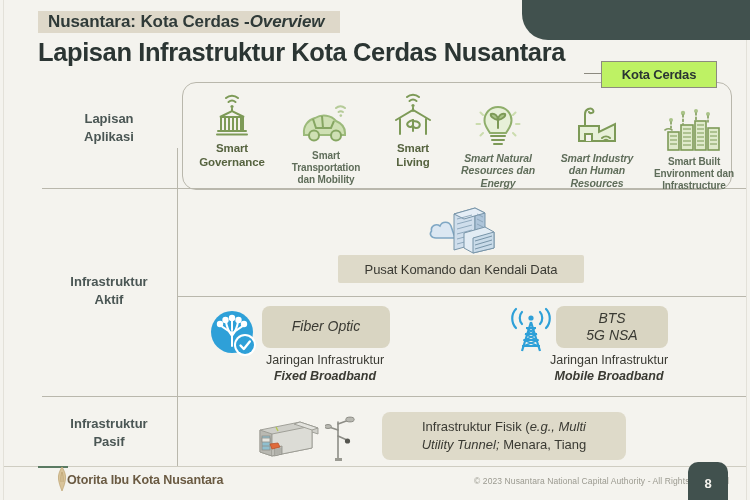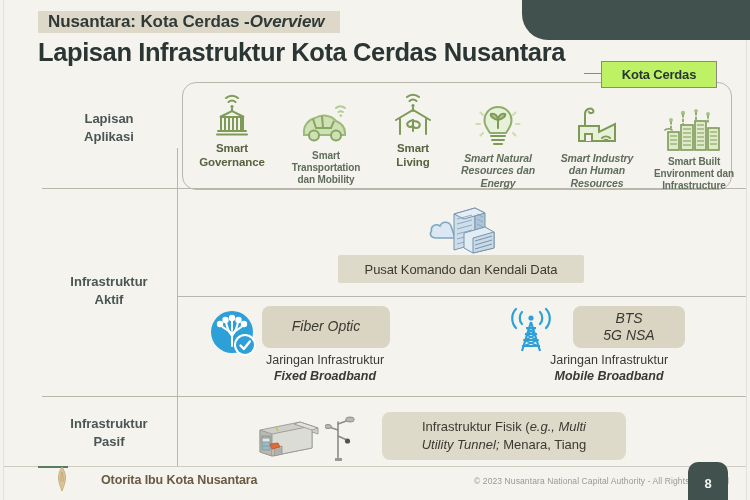--- a/index.html
+++ b/index.html
@@ -113,41 +113,41 @@
   }
   .net .sub b{font-weight:400;}
   .net .sub em{font-style:italic;font-weight:700;}
 
   #net-fixed{left:200px;top:306px;width:250px;height:78px;}
   #net-fixed .pill{left:62px;top:0px;width:128px;height:42px;}
   #net-fixed .sub{top:46px;}
   #net-fixed .nico{position:absolute;left:8px;top:2px;}
 
   #net-mobile{left:488px;top:306px;width:242px;height:78px;}
-  #net-mobile .pill{left:68px;top:0px;width:112px;height:42px;margin-left:17px;}
+  #net-mobile .pill{left:68px;top:0px;width:112px;height:42px;}
   #net-mobile .sub{top:46px;}
   #net-mobile .nico{position:absolute;left:16px;top:0px;}
 
   
   .pass-pill{
     position:absolute;left:382px;top:412px;width:244px;height:48px;
     background:#dedac9;border-radius:8px;
     display:flex;align-items:center;justify-content:center;
     text-align:center;font-size:13px;color:#3a3a33;line-height:1.35;
     padding:0 10px;box-sizing:border-box;
   }
   .pass-pill em{font-style:italic;}
   .mut-ico{position:absolute;left:256px;top:418px;}
   .pole-ico{position:absolute;left:325px;top:414px;}
 
   
   .foot-rule{position:absolute;left:4px;top:466px;width:742px;height:1px;background:#cfcdc2;}
   .foot-accent{position:absolute;left:38px;top:466px;width:30px;height:2px;background:#5a7a62;}
   .foot-brand{
-    position:absolute;left:101px;top:480px;transform:translateY(-50%);
+    position:absolute;left:67px;top:480px;transform:translateY(-50%);
     font-size:12.5px;font-weight:700;color:#6a5a42;letter-spacing:-0.1px;
   }
   .foot-logo{position:absolute;left:62px;top:481px;transform:translate(-50%,-50%);}
   .foot-copy{
     position:absolute;left:474px;top:481px;transform:translateY(-50%);
     font-size:8.5px;color:#9b9a90;letter-spacing:0.1px;white-space:nowrap;
   }
   .page-num{
     position:absolute;left:688px;top:462px;width:40px;height:42px;
     background:#41514e;border-radius:10px 10px 0 0;

